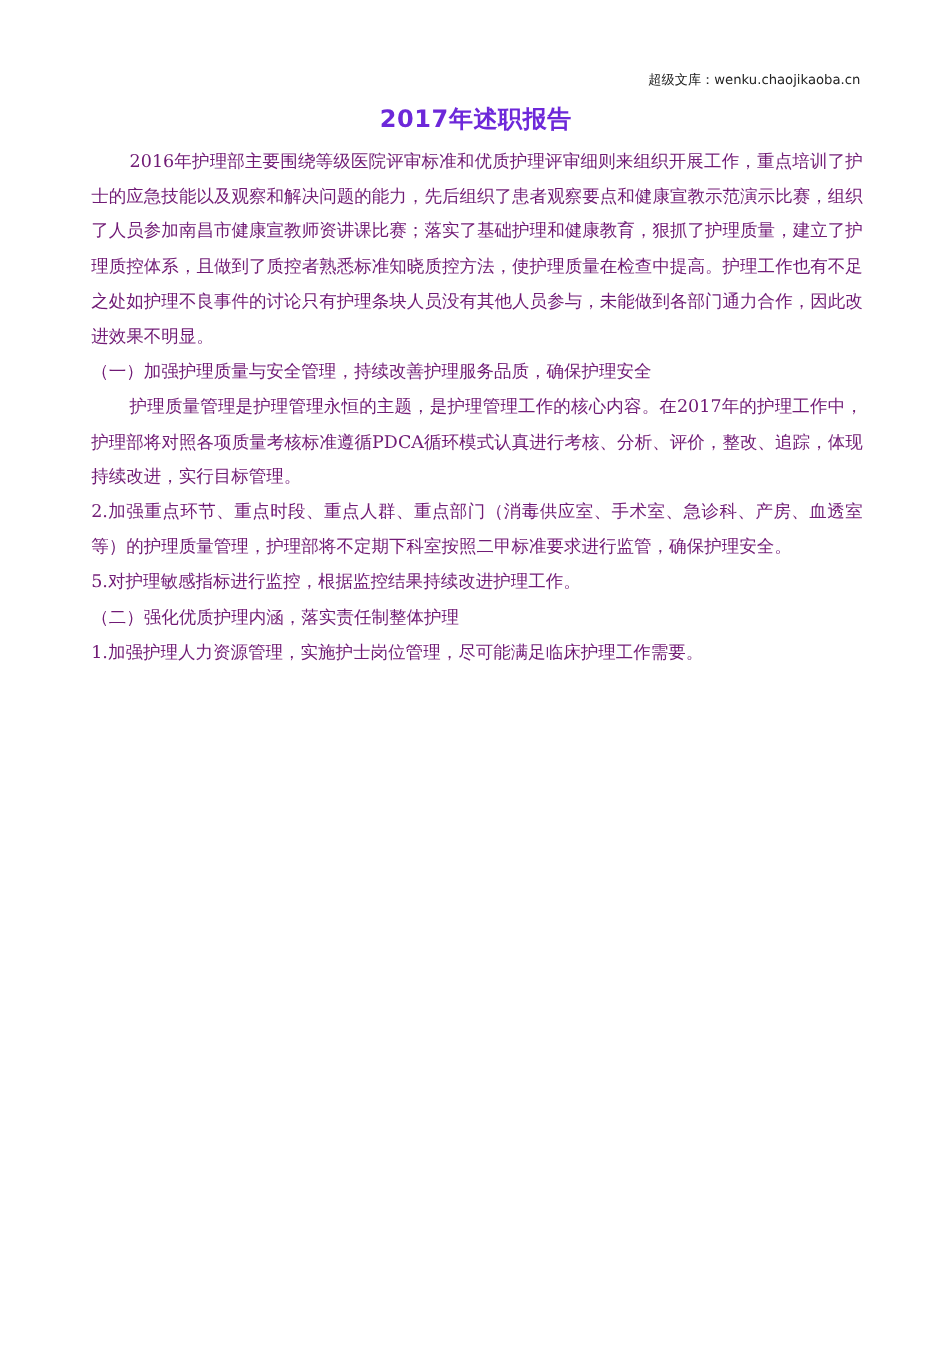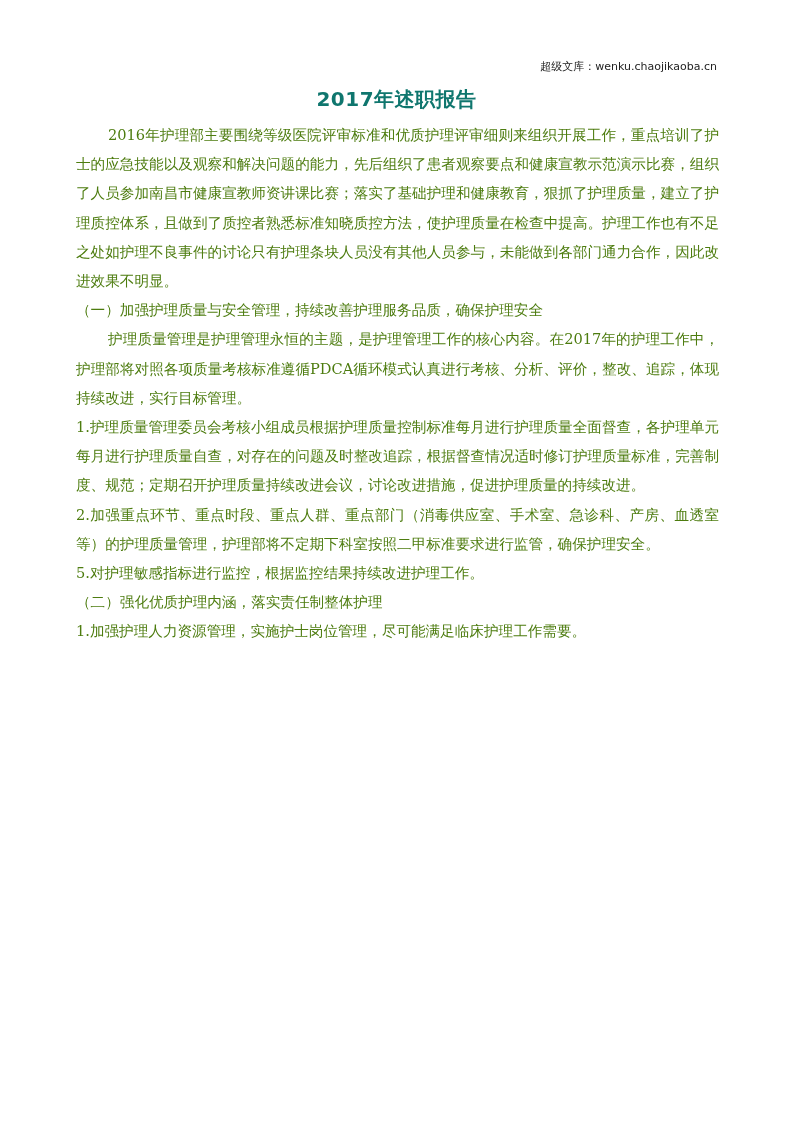--- a/index.html
+++ b/index.html
@@ -6,41 +6,40 @@
   body { width: 793px; height: 1122px; position: relative; overflow: hidden; }
   .page {
     position: absolute; left: 0; top: 0; width: 793px; height: 1122px; background: #fff;
   }
   .header-note {
     position: absolute; right: 76px; top: 59px;
     font-family: "DejaVu Sans", sans-serif; font-size: 11px; color: #222;
   }
   .title {
     position: absolute; left: 0; right: 0; top: 86px; text-align: center;
-    font-family: "DejaVu Sans", sans-serif; font-size: 20px; font-weight: bold; color: #0f766e;
+    font-family: "DejaVu Sans", sans-serif; font-size: 20px; font-weight: bold; color: #6d28d9;
     letter-spacing: 0.5px;
   }
   .body {
     position: absolute; left: 76px; top: 120px; width: 643px;
-    font-family: "DejaVu Serif", serif; font-size: 14.6px; line-height: 29.2px; color: #4d7c0f;
+    font-family: "DejaVu Serif", serif; font-size: 14.6px; line-height: 29.2px; color: #701a75;
     text-align: justify;
   }
   .body p { margin: 0; }
   .indent { text-indent: 32px; }
 </style>
 </head>
 <body>
 
 <div class="page">
   <div class="header-note">超级文库：wenku.chaojikaoba.cn</div>
   <div class="title">2017年述职报告</div>
 
   <div class="body">
     <p class="indent">2016年护理部主要围绕等级医院评审标准和优质护理评审细则来组织开展工作，重点培训了护士的应急技能以及观察和解决问题的能力，先后组织了患者观察要点和健康宣教示范演示比赛，组织了人员参加南昌市健康宣教师资讲课比赛；落实了基础护理和健康教育，狠抓了护理质量，建立了护理质控体系，且做到了质控者熟悉标准知晓质控方法，使护理质量在检查中提高。护理工作也有不足之处如护理不良事件的讨论只有护理条块人员没有其他人员参与，未能做到各部门通力合作，因此改进效果不明显。</p>
     <p>（一）加强护理质量与安全管理，持续改善护理服务品质，确保护理安全</p>
     <p class="indent">护理质量管理是护理管理永恒的主题，是护理管理工作的核心内容。在2017年的护理工作中，护理部将对照各项质量考核标准遵循PDCA循环模式认真进行考核、分析、评价，整改、追踪，体现持续改进，实行目标管理。</p>
-    <p>1.护理质量管理委员会考核小组成员根据护理质量控制标准每月进行护理质量全面督查，各护理单元每月进行护理质量自查，对存在的问题及时整改追踪，根据督查情况适时修订护理质量标准，完善制度、规范；定期召开护理质量持续改进会议，讨论改进措施，促进护理质量的持续改进。</p>
     <p>2.加强重点环节、重点时段、重点人群、重点部门（消毒供应室、手术室、急诊科、产房、血透室等）的护理质量管理，护理部将不定期下科室按照二甲标准要求进行监管，确保护理安全。</p>
     <p>5.对护理敏感指标进行监控，根据监控结果持续改进护理工作。</p>
     <p>（二）强化优质护理内涵，落实责任制整体护理</p>
     <p>1.加强护理人力资源管理，实施护士岗位管理，尽可能满足临床护理工作需要。</p>
   </div>
 </div>
 
 </body></html>

